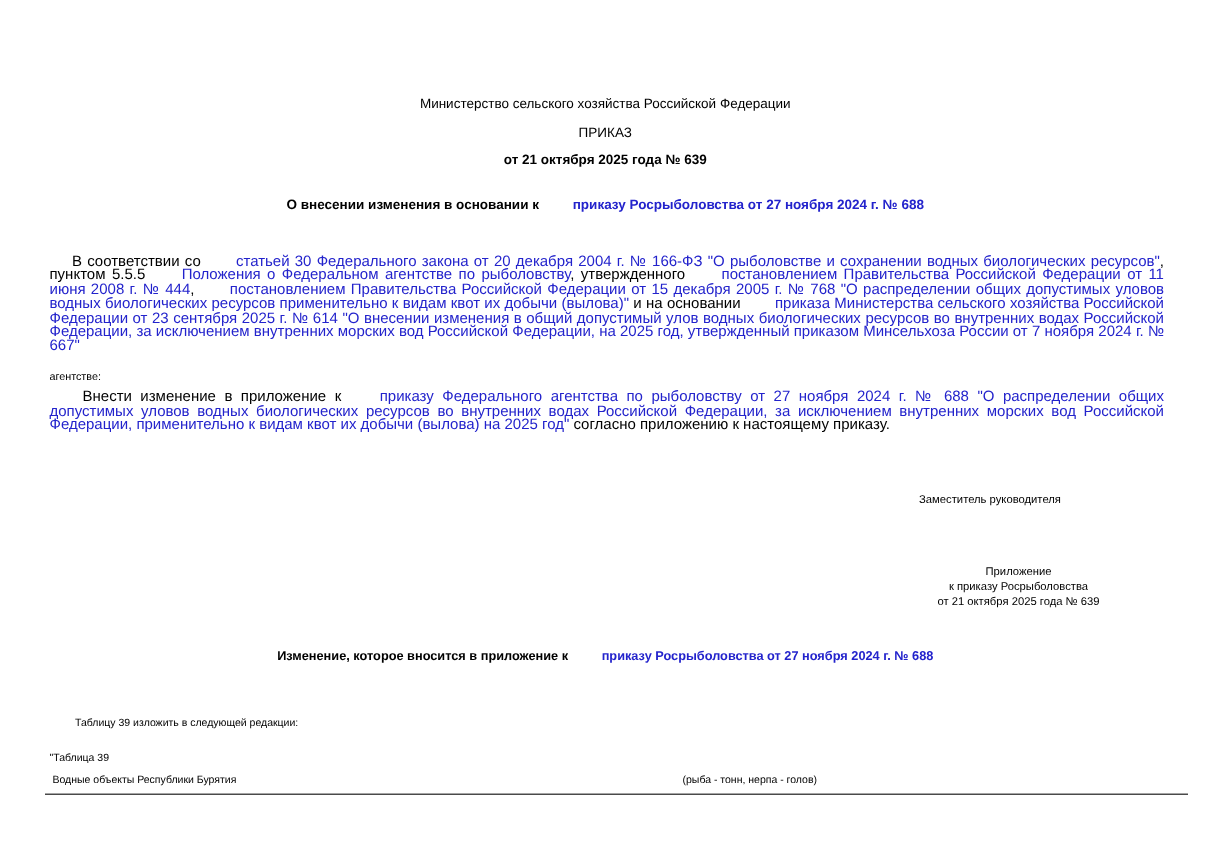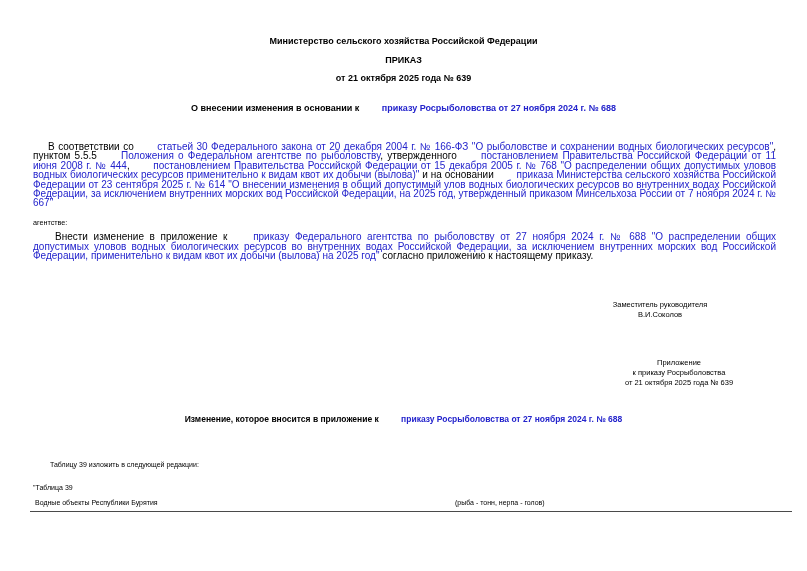--- a/index.html
+++ b/index.html
@@ -4,22 +4,22 @@
 <style>
   html,body { margin:0; padding:0; background:#ffffff; }
   .page {
     position:relative;
     width:807px; height:571px;
     background:#ffffff;
     font-family:"Liberation Sans", sans-serif;
     color:#000000;
     overflow:hidden;
   }
-  .header { padding-top:35px; font-size:9px; line-height:12px; font-weight:bold; text-align:center; }
-  .doc-type { margin-top:8px; font-size:9px; font-weight:bold; text-align:center; }
+  .header { padding-top:35px; font-size:9px; line-height:12px; font-weight:normal; text-align:center;margin-top:28px; }
+  .doc-type { margin-top:8px; font-size:9px; font-weight:normal; text-align:center; }
   .doc-date { margin-top:8px; font-size:9px; font-weight:bold; text-align:center; }
   .doc-title { margin-top:20px; font-size:9px; font-weight:bold; text-align:center; padding:0 20px; }
   .link { color:#2323cc; }
   a.link { text-decoration:none; cursor:pointer;padding-left:20px; }
   .para {
     margin:29px 31px 0 33px;
     font-size:10px; line-height:9.4px;
     text-align:justify;
     text-indent:15px;
   }
@@ -56,21 +56,20 @@
   <div class="doc-title"><span>О внесении изменения в основании к </span><a class="link">приказу Росрыболовства от 27 ноября 2024 г. № 688</a></div>
 
   <div class="para"><span>В соответствии со </span><a class="link">статьей 30 Федерального закона от 20 декабря 2004 г. № 166-ФЗ "О рыболовстве и сохранении водных биологических ресурсов"</a><span>, пунктом 5.5.5 </span><a class="link">Положения о Федеральном агентстве по рыболовству</a><span>, утвержденного </span><a class="link">постановлением Правительства Российской Федерации от 11 июня 2008 г. № 444</a><span>, </span><a class="link">постановлением Правительства Российской Федерации от 15 декабря 2005 г. № 768 "О распределении общих допустимых уловов водных биологических ресурсов применительно к видам квот их добычи (вылова)"</a><span> и на основании </span><a class="link">приказа Министерства сельского хозяйства Российской Федерации от 23 сентября 2025 г. № 614 "О внесении изменения в общий допустимый улов водных биологических ресурсов во внутренних водах Российской Федерации, за исключением внутренних морских вод Российской Федерации, на 2025 год, утвержденный приказом Минсельхоза России от 7 ноября 2024 г. № 667"</a></div>
 
   <div class="order-word">агентстве:</div>
 
   <div class="para para2"><span>Внести изменение в приложение к </span><a class="link">приказу Федерального агентства по рыболовству от 27 ноября 2024 г. № 688 "О распределении общих допустимых уловов водных биологических ресурсов во внутренних водах Российской Федерации, за исключением внутренних морских вод Российской Федерации, применительно к видам квот их добычи (вылова) на 2025 год"</a><span> согласно приложению к настоящему приказу.</span></div>
 
   <div class="right-block sig-block">
     <div>Заместитель руководителя</div>
-    <div>В.И.Соколов</div>
   </div>
 
   <div class="right-block appendix-block">
     <div>Приложение</div>
     <div>к приказу Росрыболовства</div>
     <div>от 21 октября 2025 года № 639</div>
   </div>
 
   <div class="change-heading"><span>Изменение, которое вносится в приложение к </span><a class="link">приказу Росрыболовства от 27 ноября 2024 г. № 688</a></div>
 

